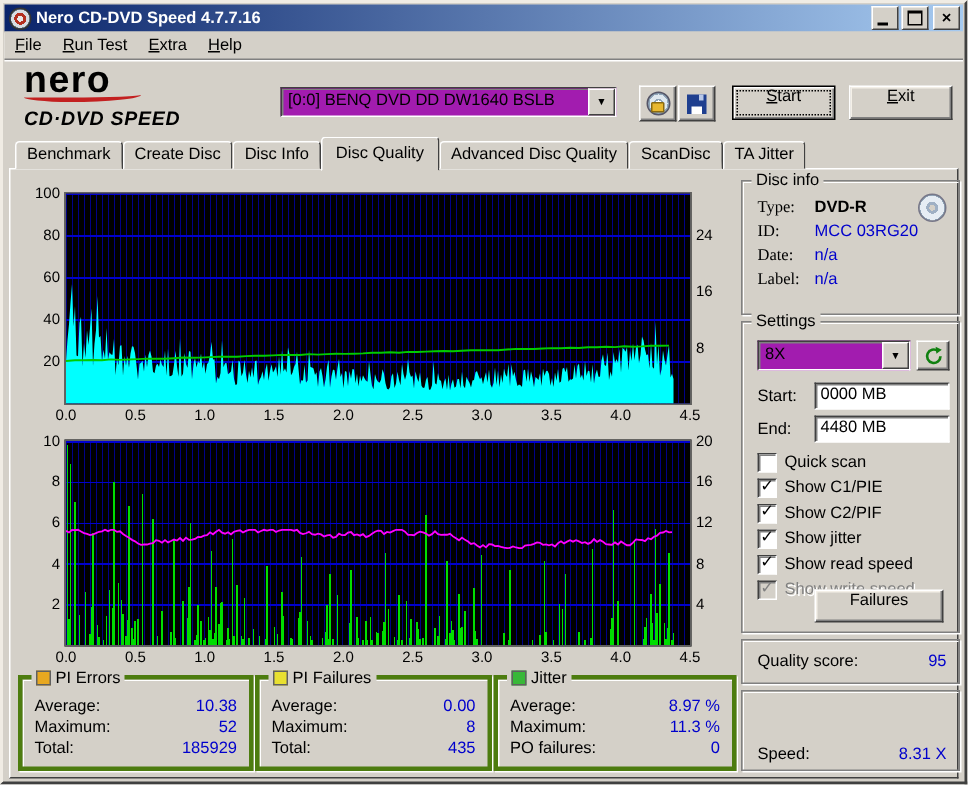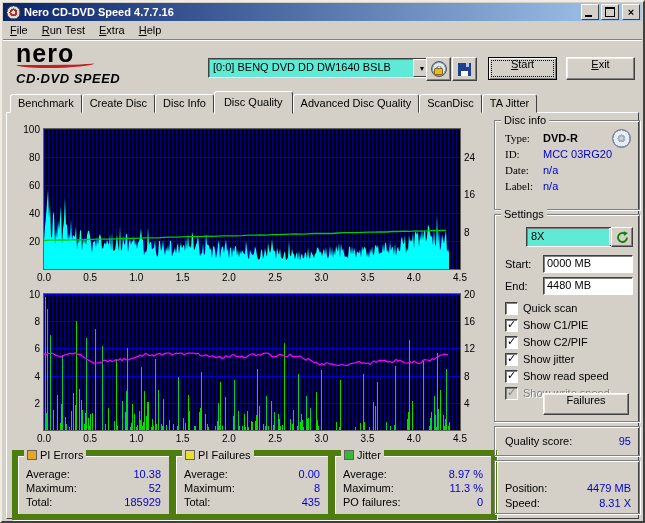--- a/index.html
+++ b/index.html
@@ -27,22 +27,22 @@
   .menubar{position:absolute;left:1px;top:19px;right:1px;height:18px;background:#d4d0c8;
     border-bottom:1px solid #808080;box-shadow:0 1px 0 #fff;display:flex;align-items:center;}
   .menu-item{display:inline-block;padding:2px 7px;}
   .menu-item::first-letter{text-decoration:underline;}
   
   .logo{position:absolute;left:14px;top:40px;width:160px;}
   .logo-brand{font-size:25px;font-weight:bold;line-height:23px;letter-spacing:1px;}
   .logo-swoosh{width:78px;height:5px;border-bottom:3px solid #c32020;border-radius:0 0 70% 45%;margin-top:-5px;}
   .logo-sub{font-size:13px;font-weight:bold;font-style:italic;margin-top:3px;letter-spacing:0.5px;}
   
-  .combo{position:absolute;background:#5eead4;display:flex;align-items:stretch;
-    border:1px solid;border-color:#404040 #fff #fff #404040;box-shadow:inset 1px 1px 0 #808080;margin-left:21px;}
+  .combo{position:absolute;background:#a21caf;display:flex;align-items:stretch;
+    border:1px solid;border-color:#404040 #fff #fff #404040;box-shadow:inset 1px 1px 0 #808080;}
   .combo-text{flex:1;padding:2px 4px;white-space:nowrap;overflow:hidden;}
   .combo-btn{width:16px;background:#d4d0c8;border:1px solid;border-color:#fff #404040 #404040 #fff;
     display:flex;align-items:center;justify-content:center;font-size:7px;color:#000;}
   .drive-combo{left:185px;top:56px;width:222px;height:18px;}
   .speed-combo{left:10px;top:12px;width:100px;height:18px;}
   
   .toolbtn{position:absolute;width:23px;height:22px;background:#d4d0c8;padding:0;
     border:1px solid;border-color:#fff #404040 #404040 #fff;box-shadow:inset -1px -1px 0 #808080;
     display:flex;align-items:center;justify-content:center;}
   .cd-icon{width:14px;height:14px;border-radius:50%;position:relative;border:1px solid #556;
@@ -96,21 +96,21 @@
   .checkbox{width:11px;height:11px;background:#fff;flex:none;position:relative;
     border:1px solid;border-color:#404040 #fff #fff #404040;box-shadow:inset 1px 1px 0 #808080;
     display:flex;align-items:center;justify-content:center;}
   .checkmark{font-size:11px;font-weight:bold;line-height:11px;visibility:hidden;margin-top:-1px;}
   .checkbox-row.checked .checkmark{visibility:visible;}
   .checkbox-row.disabled .checkbox{background:#d4d0c8;}
   .checkbox-row.disabled .checkmark{color:#808080;}
   .checkbox-row.disabled .cb-label{color:#808080;text-shadow:1px 1px 0 #fff;}
   .refresh-btn{position:absolute;left:116px;top:12px;width:20px;height:18px;}
   
-  .statbox{position:absolute;top:448px;height:58px;border:6px solid #4d7c0f;z-index:2;
+  .statbox{position:absolute;top:448px;height:58px;border:3px solid #4d7c0f;z-index:2;
     box-shadow:1px 1px 0 #fff,inset 1px 1px 0 #fff;}
   .legend-square{width:8px;height:8px;border:1px solid #606060;display:inline-block;}
   .stat-row{position:absolute;left:8px;right:8px;height:13px;display:flex;justify-content:space-between;align-items:center;}
   .stat-value{color:#0000cc;}
 </style>
 </head>
 <body>
 
 <div class="window" id="win">
 
@@ -328,24 +328,20 @@
   </div>
 
   <div class="groupbox" style="left:492px;top:424px;width:144px;height:28px">
     <div class="sp-row" style="top:7px">
       <span>Quality score:</span>
       <span class="sp-value">95</span>
     </div>
   </div>
 
   <div class="groupbox" style="left:492px;top:458px;width:144px;height:52px">
-    <div class="sp-row" style="top:20px">
-        <span>Position:</span>
-        <span class="sp-value">4479 MB</span>
-      </div>
     <div class="sp-row" style="top:35px">
         <span>Speed:</span>
         <span class="sp-value">8.31 X</span>
       </div>
   </div>
 
 <span class="tick" style="left: 10px; top: 122px; width: 28px; text-align: right;">100</span>
     <span class="tick" style="left: 10px; top: 150px; width: 28px; text-align: right;">80</span>
     <span class="tick" style="left: 10px; top: 178px; width: 28px; text-align: right;">60</span>
     <span class="tick" style="left: 10px; top: 206px; width: 28px; text-align: right;">40</span>

